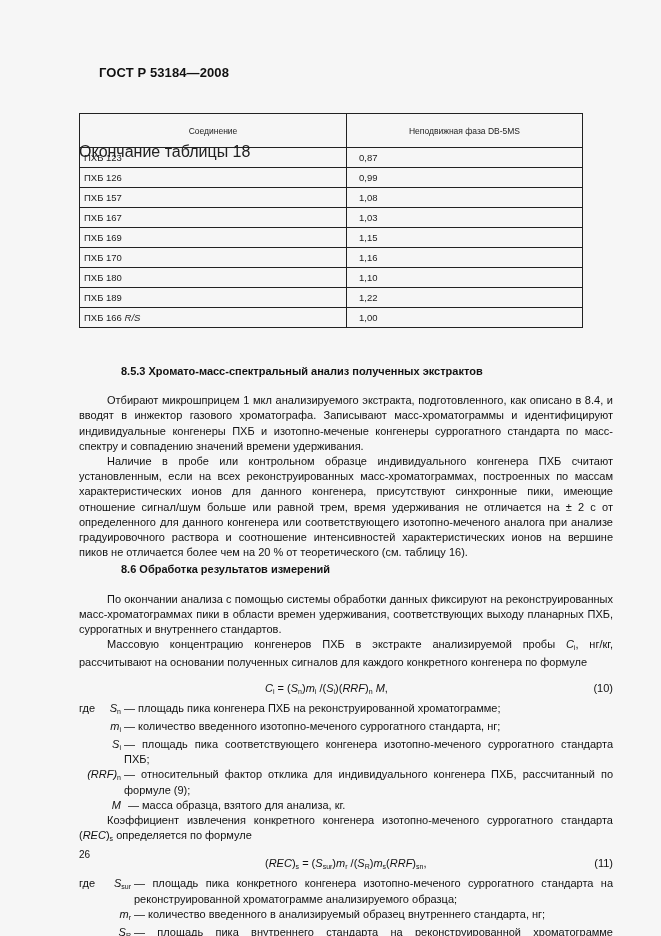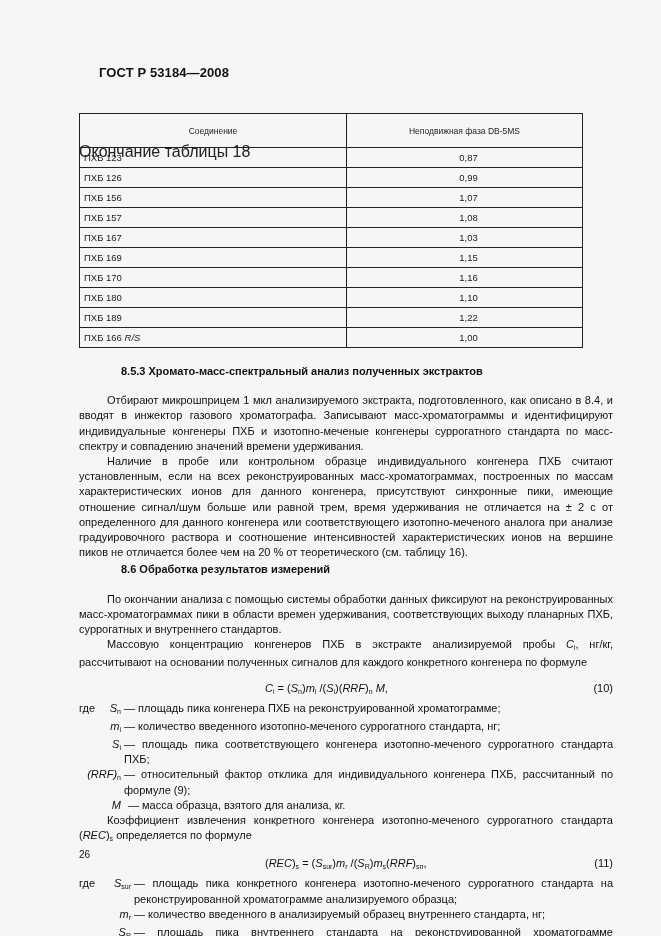--- a/index.html
+++ b/index.html
@@ -3,21 +3,21 @@
 <meta charset="utf-8">
 <style>
   html, body { margin:0; padding:0; }
   body { width:661px; height:936px; background:#f6f6f6; color:#111; font-family:"Liberation Sans", sans-serif; position:relative; overflow:hidden; }
   .page-header { position:absolute; left:79px; top:65px; font-size:13px; font-weight:bold; letter-spacing:0.1px;margin-left:20px; }
   .table-caption { position:absolute; left:79px; top:99px; font-size:16px; color:#222;margin-top:44px; }
   table.data-table { position:absolute; left:79px; top:113px; width:504px; border-collapse:collapse; font-size:9.5px; color:#222;border-radius:22px; }
   table.data-table th, table.data-table td { border:1px solid #222; }
   table.data-table th { height:31px; font-weight:normal; font-size:8.5px; text-align:center; }
   table.data-table td { height:19px; padding:0 4px; }
-  table.data-table td.val { text-align:center;padding-left:12px; }
+  table.data-table td.val { text-align:left;padding-left:12px; }
   table.data-table col.c1 { width:267px; }
   .body-text { position:absolute; left:79px; width:534px; font-size:11px; line-height:15.2px; }
   .p { margin:0; text-align:justify; text-indent:28px; }
   .h { margin:14px; font-weight:bold; padding-left:28px; }
   .formula { position:relative; height:26px; line-height:26px; }
   .formula .expr { position:absolute; font-style:normal; }
   .formula .num { position:absolute; right:0; }
   i { font-style:italic; }
   sub { font-size:7px; vertical-align:-2px; }
   .defs { margin:0; }
@@ -44,24 +44,20 @@
     </tr>
   </thead>
   <tbody id="tbody">
       <tr>
         <td><span>ПХБ 123</span></td>
         <td class="val">0,87</td>
       </tr>
       <tr>
         <td><span>ПХБ 126</span></td>
         <td class="val">0,99</td>
-      </tr>
-      <tr>
-        <td><span>ПХБ 156</span></td>
-        <td class="val">1,07</td>
       </tr>
       <tr>
         <td><span>ПХБ 157</span></td>
         <td class="val">1,08</td>
       </tr>
       <tr>
         <td><span>ПХБ 167</span></td>
         <td class="val">1,03</td>
       </tr>
       <tr>

